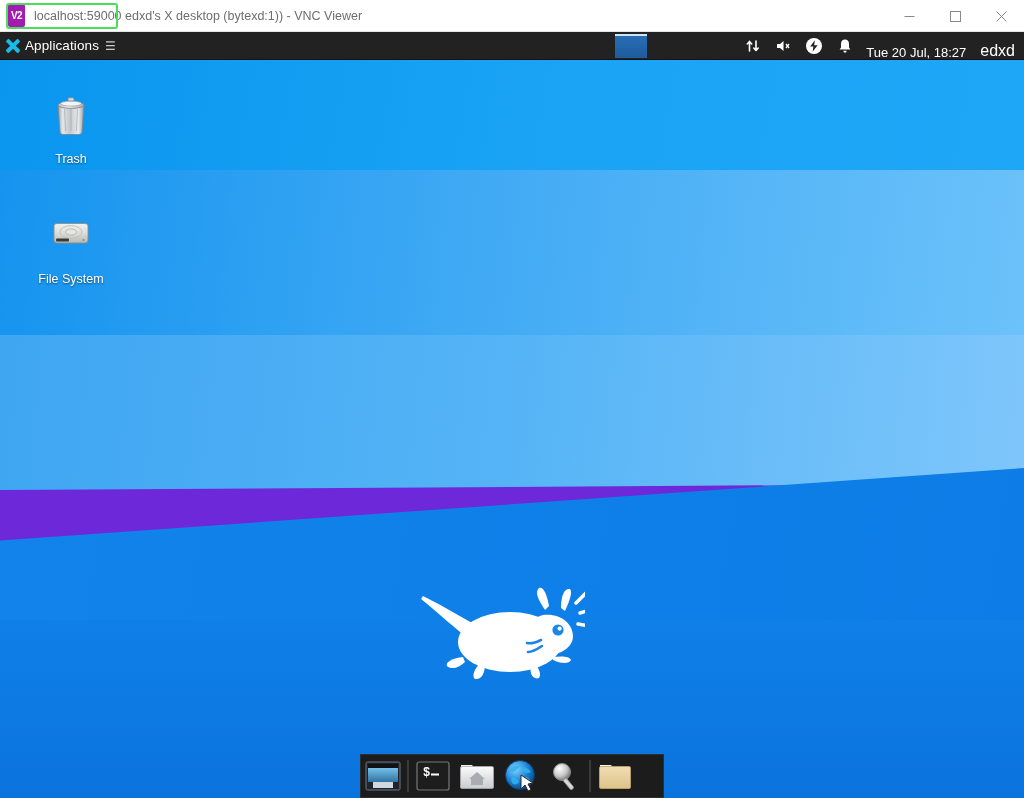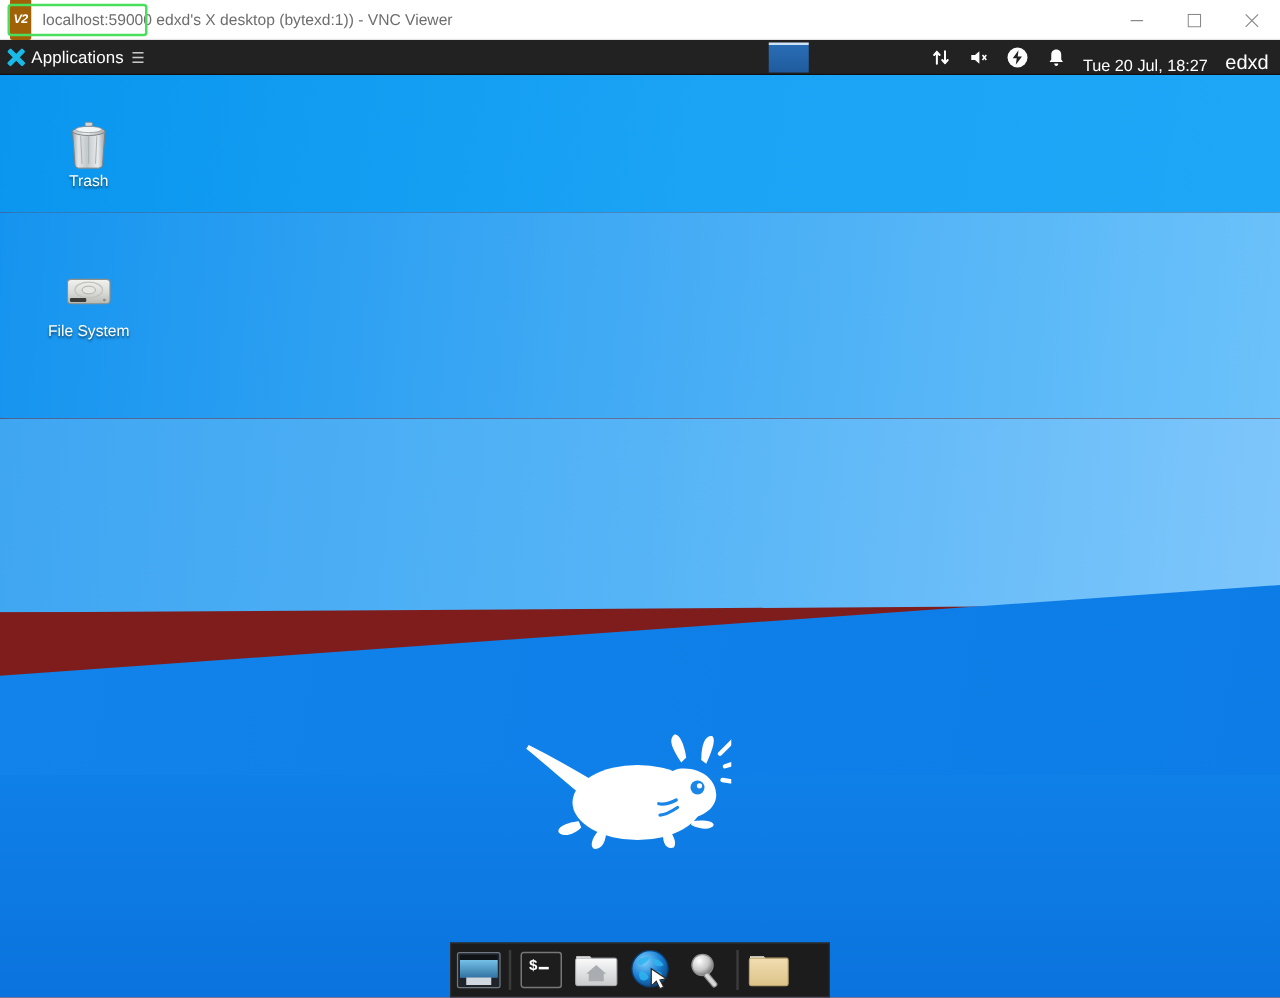--- a/index.html
+++ b/index.html
@@ -20,27 +20,26 @@
   
   #titlebar {
     position:relative;
     height:32px; min-height:32px;
     background:#ffffff;
     border-bottom:1px solid #e6e6e6;
     display:flex; align-items:center;
   }
   #titlebar-left { display:flex; align-items:center; height:100%; padding-left:8px; }
   .vnc-logo {
-    width:17px; height:33px; border-radius:2px;
-    background:#a16207;
+    width:17px; height:23px; border-radius:2px;
+    background:#a21caf;
     color:#ffffff; font-size:10px; font-weight:bold;
     display:flex; align-items:center; justify-content:center;
     letter-spacing:-0.5px;
     font-family:"Liberation Sans", sans-serif;
-    font-style:italic;
   }
   #addr-highlight {
     position:absolute; left:6px; top:3px; width:112px; height:26px;
     border:2px solid #4ade5e; border-radius:3px; pointer-events:none;
     z-index:5;
   }
   #title-text {
     margin-left:9px;
     font-size:12.5px; color:#6e6e6e;
     white-space:nowrap;
@@ -53,21 +52,21 @@
     display:flex; align-items:center; justify-content:center;
     color:#8a8a8a;
   }
   .win-btn svg { display:block; }
 
   
   #desktop {
     position:relative;
     width:1024px; height:766px;
     overflow:hidden;
-    background:#7f1d1d;
+    background:#6d28d9;
   }
 
   
   #xfce-panel {
     position:absolute; left:0; top:0; width:1024px; height:28px;
     background:#222222;
     display:flex; align-items:center;
     z-index:30;
     border-bottom:1px solid #111;
   }
@@ -117,21 +116,21 @@
             background:linear-gradient(96deg,#3fa6f2 0%,#55b4f6 50%,#7ec6fb 100%);
             clip-path:polygon(0 0,100% -40%,100% 96%,0 100%); }
   #band-d { top:408px; height:330px;
             background:linear-gradient(100deg,#1183ea 0%,#0e7fe8 60%,#0d7ce6 100%);
             clip-path:polygon(0 22%,100% 0,100% 100%,0 100%); }
   #band-e { top:560px; height:178px; background:linear-gradient(180deg,#0f80e8 0%,#0b73dd 100%); }
 
   
   .desktop-icon {
     position:absolute; width:96px;
-    display:flex; flex-direction:column; align-items:center; gap:0;
+    display:flex; flex-direction:column; align-items:center; gap:14px;
     z-index:10;
   }
   .icon-art { width:48px; height:48px; position:relative; }
   .icon-label {
     color:#ffffff; font-size:12.5px; text-align:center;
     text-shadow:0 1px 2px rgba(0,0,0,0.55);
     white-space:nowrap; line-height:1.2;
   }
   #icon-trash      { left:23px; top:58px; }
   #icon-filesystem { left:23px; top:178px; }

